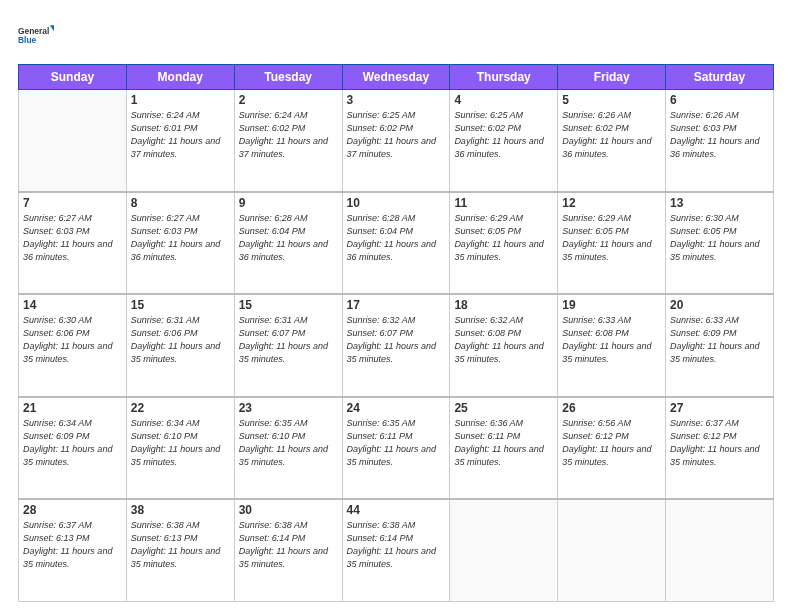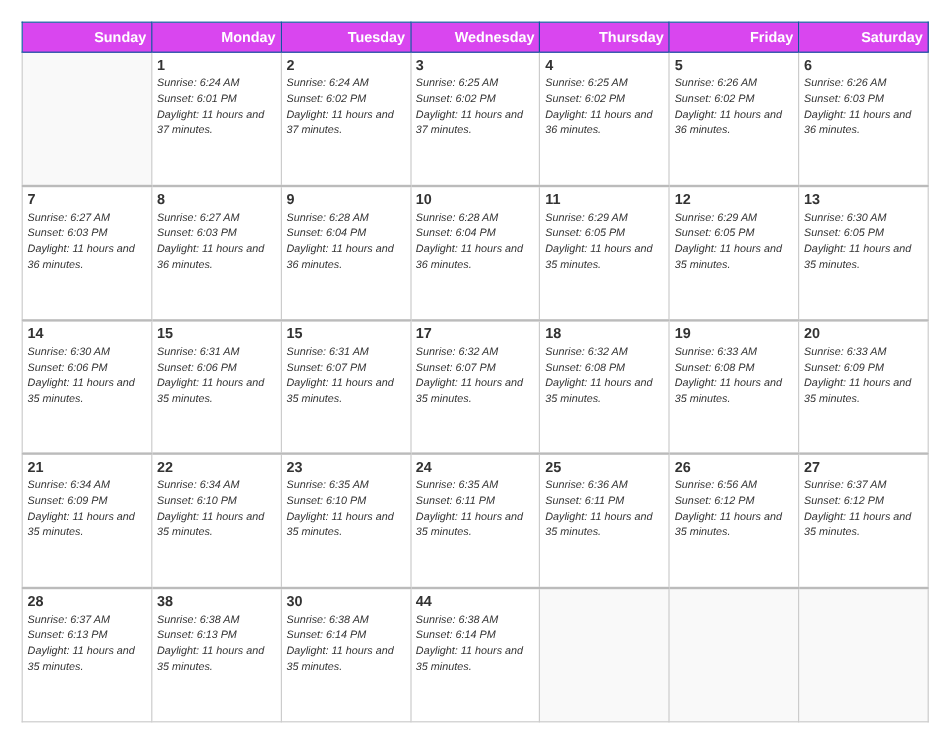--- a/index.html
+++ b/index.html
@@ -42,26 +42,26 @@
       color: #555;
     }
     .calendar {
       flex: 1;
       border: 1px solid #ccc;
       border-collapse: collapse;
       width: 100%;
       table-layout: fixed;
     }
     .calendar th {
-      background: #d946ef;
+      background: #8b5cf6;
       color: #fff;
       font-size: 12px;
       font-weight: bold;
       padding: 5px 4px;
-      text-align: right;
+      text-align: center;
       border: 1px solid #1255a0;
     }
     .calendar td {
       border: 1px solid #ccc;
       vertical-align: top;
       padding: 3px 4px;
       font-size: 9.5px;
       color: #333;
       background: #fff;
       height: 88px;
@@ -83,20 +83,34 @@
       font-style: italic;
     }
     .row-divider td {
       border-top: 2px solid #bbb;
     }
   </style>
 </head>
 <body>
 
 <div class="page">
+  <div class="header">
+    <div class="logo">
+  <svg width="36" height="36" viewBox="0 0 60 40">
+    <text x="0" y="16" font-size="14" font-weight="bold" font-family="Arial" fill="#333">General</text>
+    <text x="0" y="32" font-size="14" font-weight="bold" font-family="Arial" fill="#1565c0">Blue</text>
+    <polygon points="52,2 60,12 54,2" fill="#64b5f6"></polygon>
+    <polygon points="54,2 60,12 60,2" fill="#1565c0"></polygon>
+  </svg>
+</div>
+    <div class="title-block">
+      <div class="month-title"></div>
+      <div class="location"></div>
+    </div>
+  </div>
 
   <table class="calendar" id="cal-table">
     <thead>
       <tr id="header-row">
           <th>Sunday</th>
           <th>Monday</th>
           <th>Tuesday</th>
           <th>Wednesday</th>
           <th>Thursday</th>
           <th>Friday</th>

